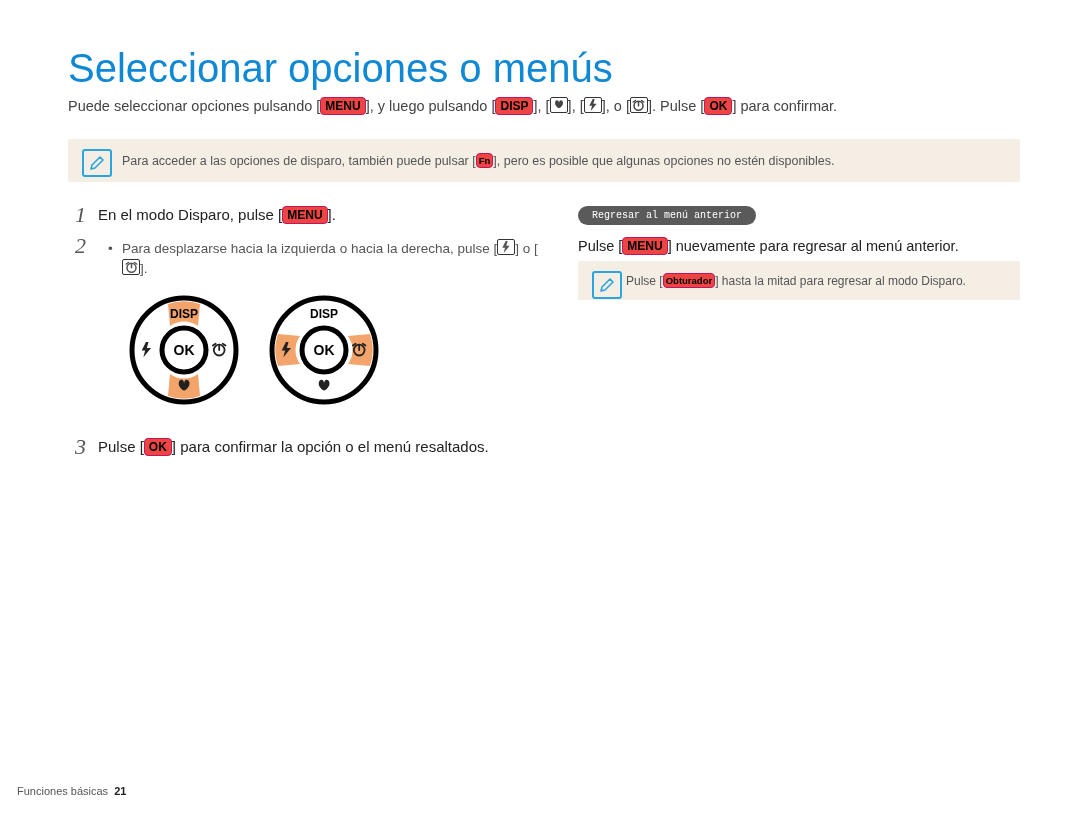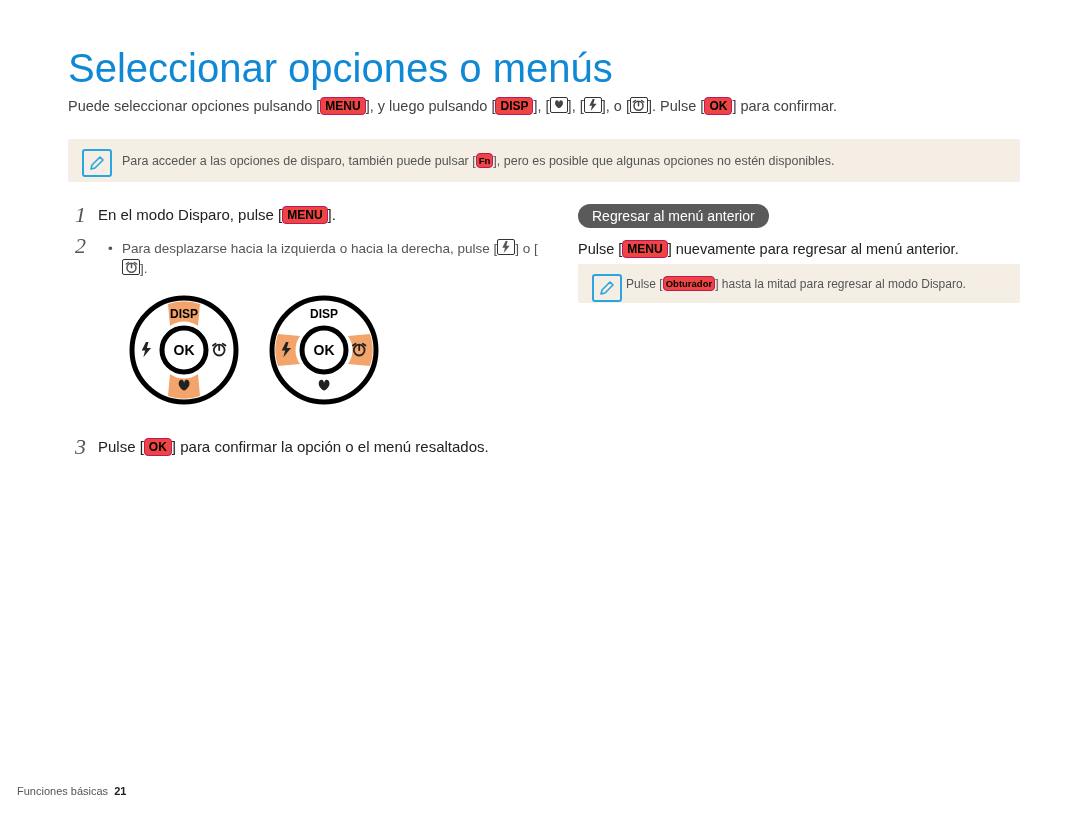--- a/index.html
+++ b/index.html
@@ -17,21 +17,21 @@
   .cols{display:flex;gap:40px;}
   .colL{flex:0 0 470px;}
   .colR{flex:1;}
   .step{display:flex;gap:12px;margin-bottom:8px;font-size:15px;color:#222;}
   .stepnum{font-style:italic;font-family:Georgia,"Times New Roman",serif;font-size:22px;color:#555;line-height:1;flex:0 0 18px;text-align:right;}
   .stepbody{flex:1;line-height:1.5;}
   ul.sub{margin:4px 0 14px 0;padding-left:14px;}
   ul.sub li{font-size:13.5px;color:#555;line-height:1.55;list-style-type:none;position:relative;padding-left:10px;margin-bottom:2px;}
   ul.sub li::before{content:"•";position:absolute;left:-4px;top:0;color:#555;}
   .dials{display:flex;gap:28px;margin:14px 0 22px 30px;}
-  .pill{display:inline-block;background:#5a5a5a;color:#fff;font-size:14px;padding:4px 14px;border-radius:12px;margin-bottom:12px;}
+  .pill{display:inline-block;background:#5a5a5a;color:#fff;font-size:10px;padding:4px 14px;border-radius:12px;margin-bottom:12px;font-family:Liberation Mono, monospace;}
   .rtext{font-size:14.5px;color:#222;margin-bottom:6px;}
   .footer{position:absolute;bottom:18px;left:17px;width:100%;text-align:left;font-size:11px;color:#555;}
   .footer .pg{font-weight:600;color:#222;}
 </style>
 </head>
 <body>
 <div class="page">
 
 <svg width="0" height="0" style="position:absolute">
   <defs>

